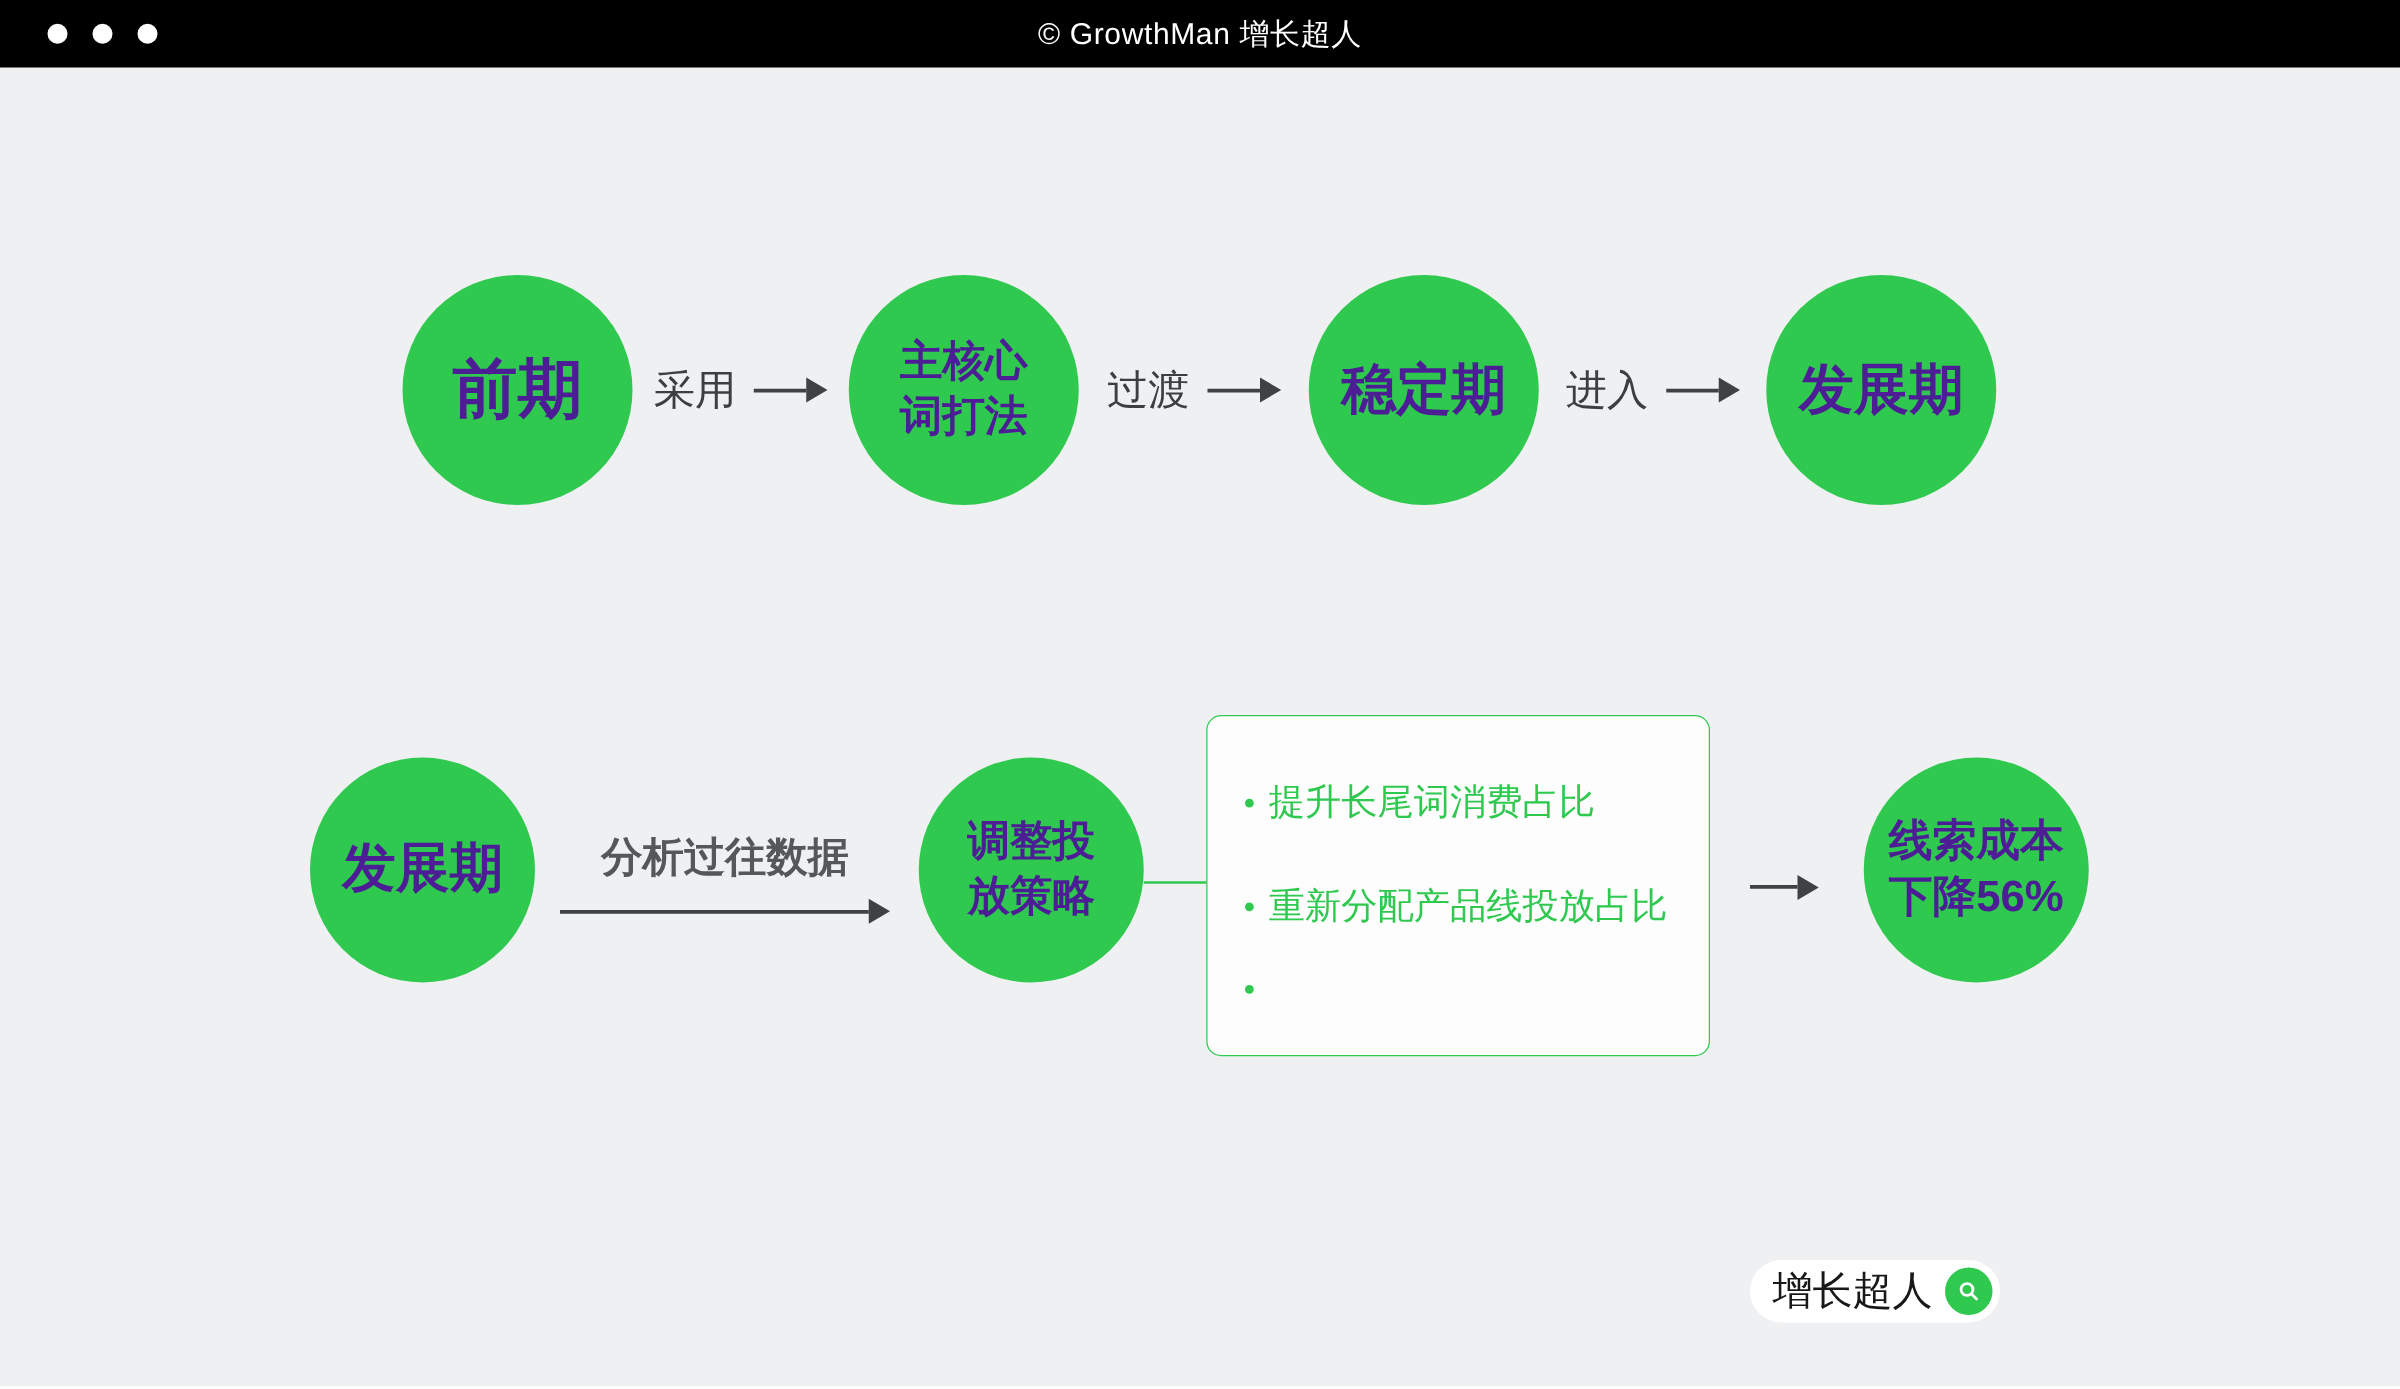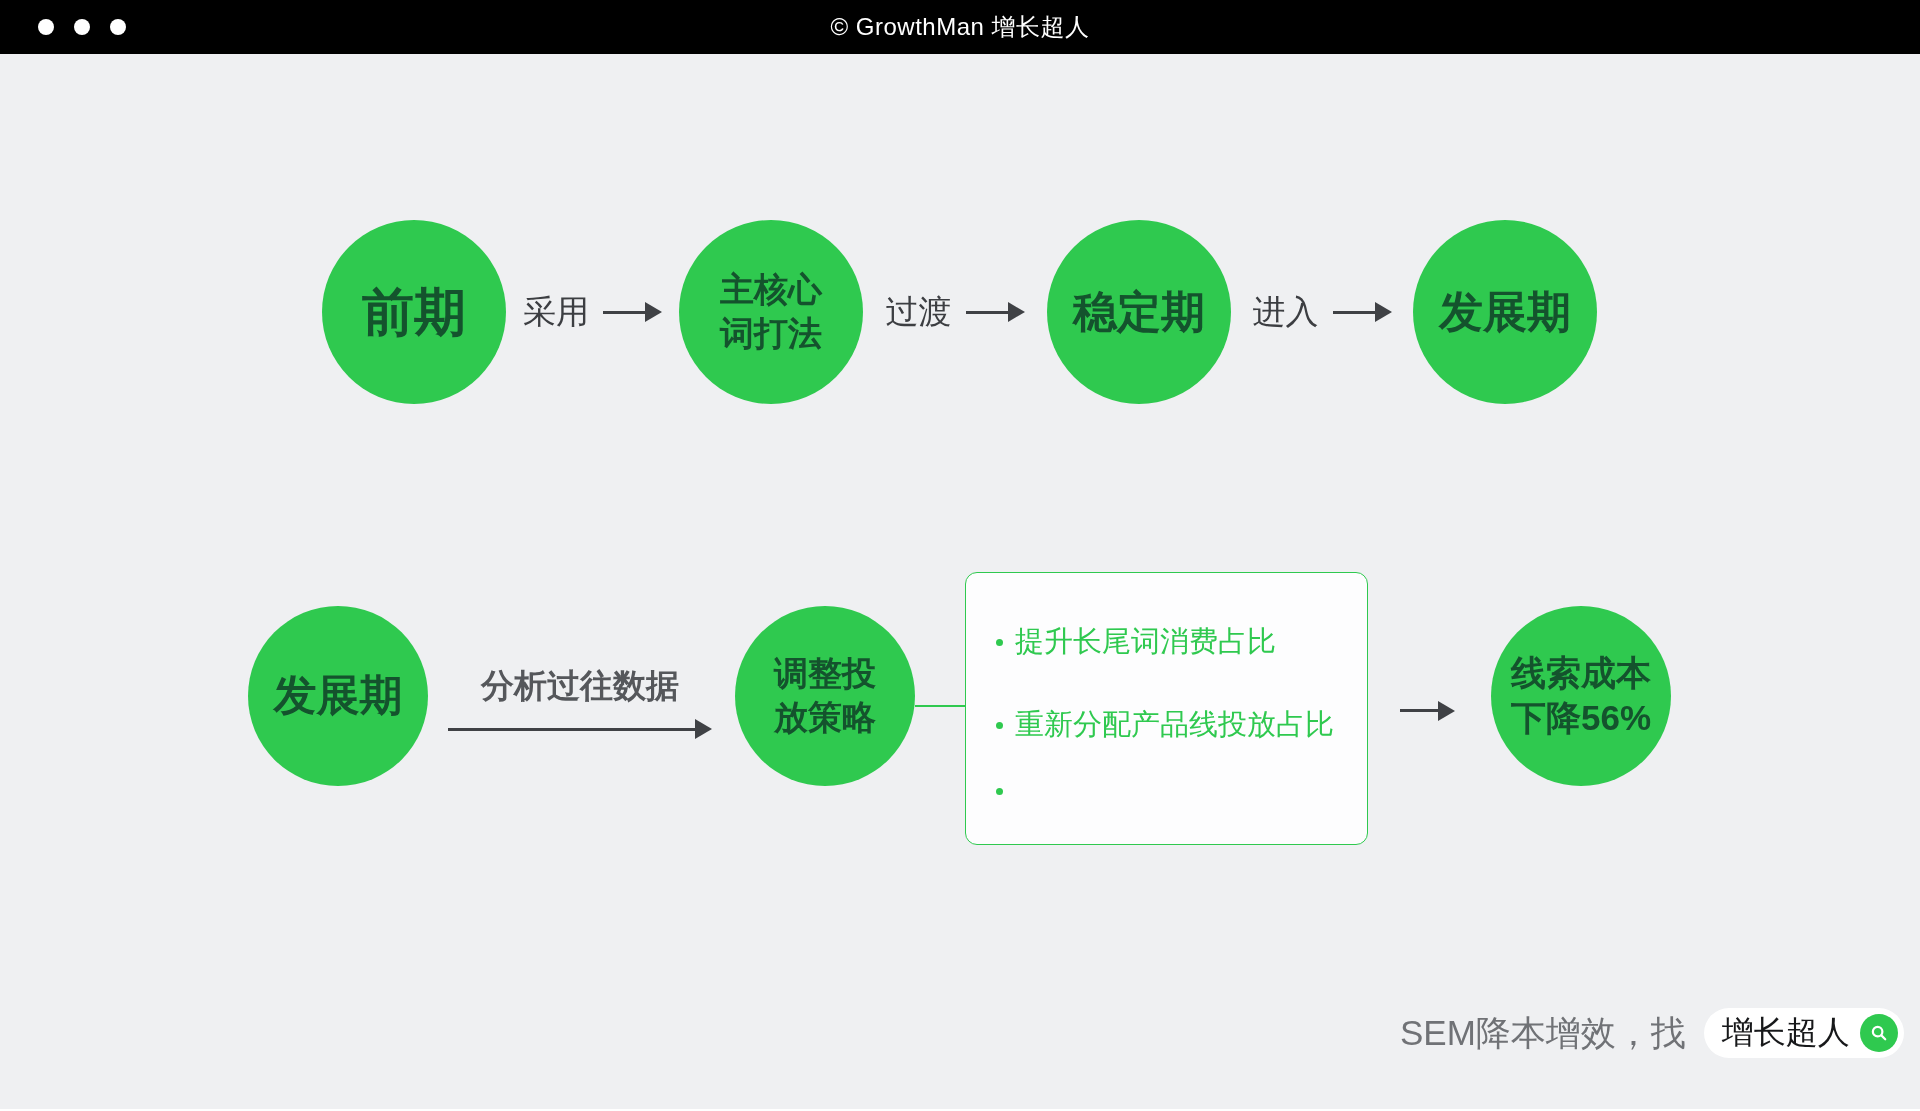--- a/index.html
+++ b/index.html
@@ -21,21 +21,21 @@
   .dots {
     position: absolute; left: 38px; top: 0; height: 54px;
     display: flex; align-items: center; gap: 20px;
   }
   .dot { width: 16px; height: 16px; border-radius: 50%; background: #fff; }
   .titlebar-text { color: #fff; font-size: 24px; letter-spacing: .5px; }
 
   
   .node {
     position: absolute; border-radius: 50%;
-    background: var(--green, #2fc94f); color: #14532d;
+    background: var(--green, #2fc94f); color: #4c1d95;
     display: flex; align-items: center; justify-content: center;
     font-weight: 700; text-align: center;
   }
   .node span { white-space: pre-line; line-height: 1.28; }
   .d184 { width: 184px; height: 184px; }
   .d180 { width: 180px; height: 180px; }
   .fs52 { font-size: 52px; }
   .fs44 { font-size: 44px; }
   .fs43 { font-size: 43px; }
   .fs35 { font-size: 35px; }
@@ -189,21 +189,20 @@
         <i class="head"></i>
       </span>
   </div>
 
   <div class="node d180 fs35" style="left:1491px; top:606px;">
     <span>线索成本
 下降56%</span>
   </div>
 
   <div class="footer" style="left:1400px; top:1008px;">
-    <span class="tagline">SEM降本增效，找</span>
     <span class="brand-pill">
       <span class="brand-name">增长超人</span>
       <span class="brand-icon">
         <svg viewBox="0 0 24 24" width="22" height="22" aria-hidden="true">
           <circle cx="10.5" cy="10.5" r="5.2" fill="none" stroke="#fff" stroke-width="2.4"></circle>
           <line x1="14.6" y1="14.6" x2="18.8" y2="18.8" stroke="#fff" stroke-width="2.4" stroke-linecap="round"></line>
         </svg>
       </span>
     </span>
   </div>

